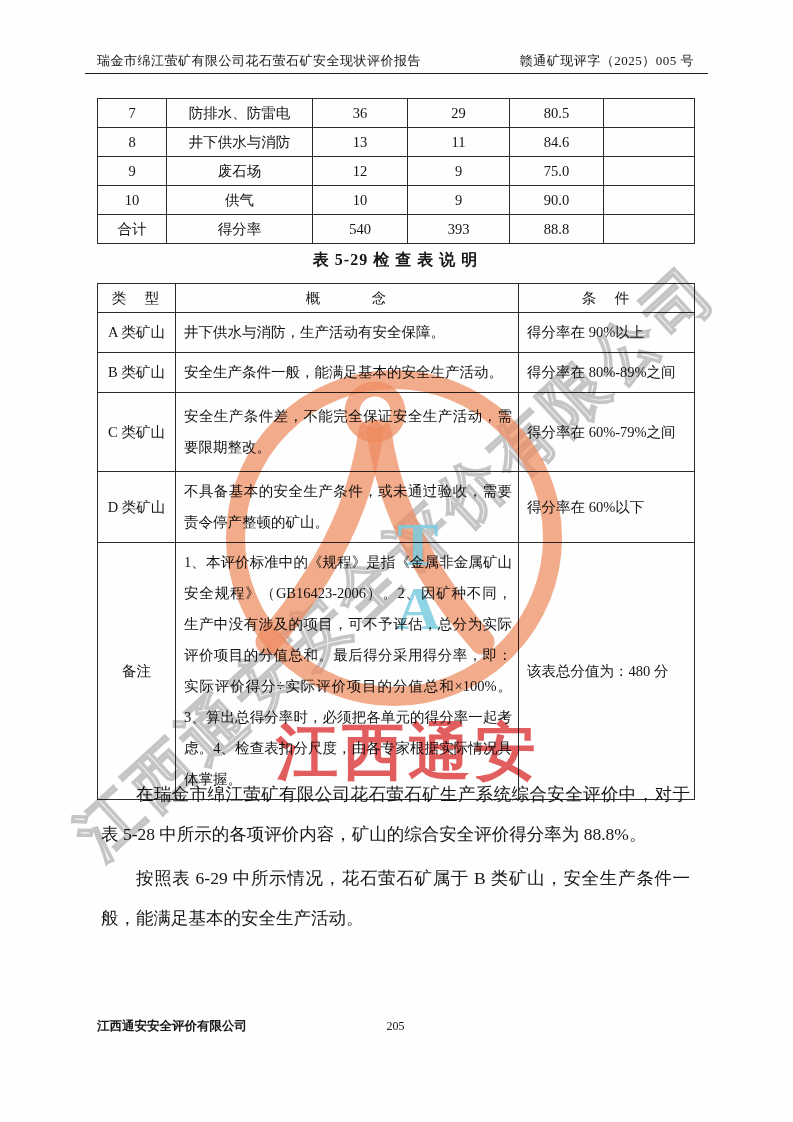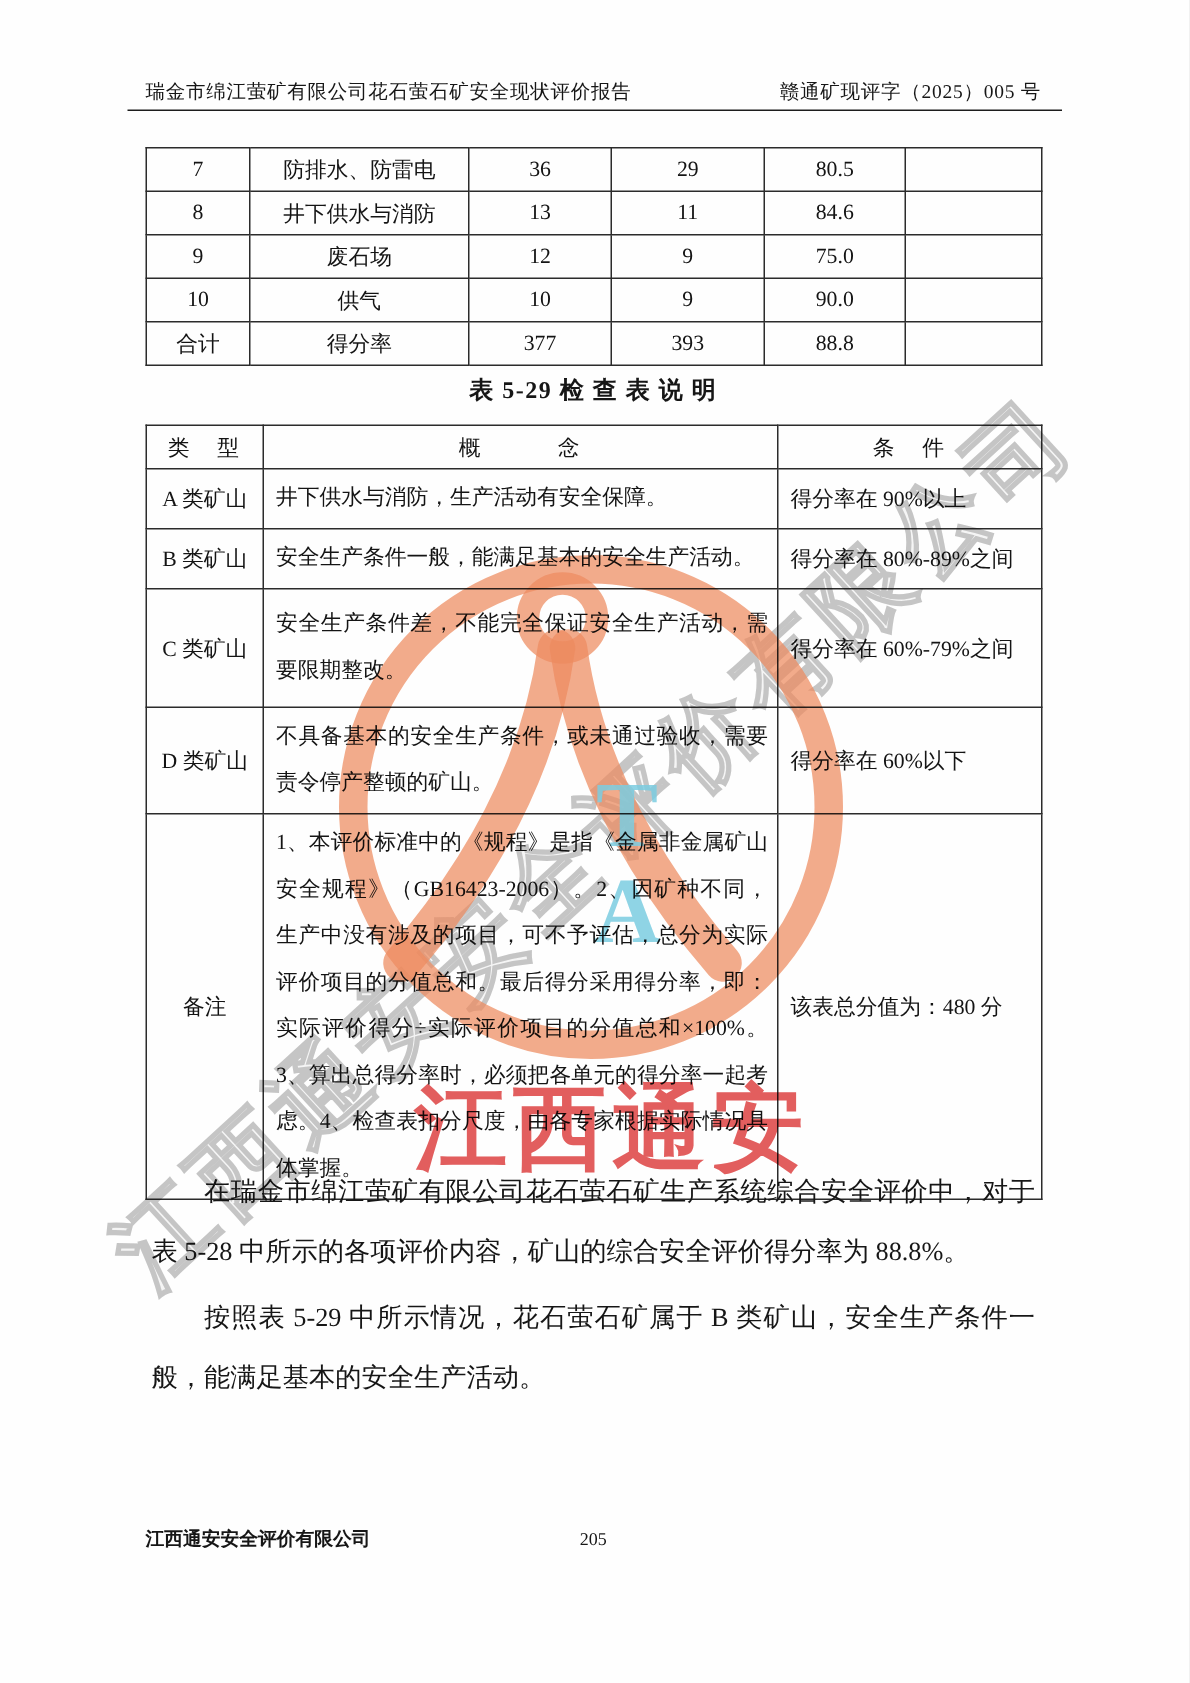--- a/index.html
+++ b/index.html
@@ -99,21 +99,21 @@
       <td>10</td>
       <td>供气</td>
       <td>10</td>
       <td>9</td>
       <td>90.0</td>
       <td></td>
     </tr>
     <tr>
       <td>合计</td>
       <td>得分率</td>
-      <td>377</td>
+      <td>540</td>
       <td>393</td>
       <td>88.8</td>
       <td></td>
     </tr>
   </tbody>
     </table>
 
   <div class="tbl-title">表 5-29 检 查 表 说 明</div>
 
   <table class="t2">
@@ -151,21 +151,21 @@
     <tr class="r-n">
       <td class="tp">备注</td>
       <td class="cc">1、本评价标准中的《规程》是指《金属非金属矿山安全规程》（GB16423-2006）。2、因矿种不同，生产中没有涉及的项目，可不予评估，总分为实际评价项目的分值总和。最后得分采用得分率，即：实际评价得分÷实际评价项目的分值总和×100%。3、算出总得分率时，必须把各单元的得分率一起考虑。4、检查表扣分尺度，由各专家根据实际情况具体掌握。</td>
       <td class="cd">该表总分值为：480 分</td>
     </tr>
   </tbody>
     </table>
 
   <div class="body-text">
     <p>在瑞金市绵江萤矿有限公司花石萤石矿生产系统综合安全评价中，对于表 5-28 中所示的各项评价内容，矿山的综合安全评价得分率为 88.8%。</p>
-    <p>按照表 5-29 中所示情况，花石萤石矿属于 B 类矿山，安全生产条件一般，能满足基本的安全生产活动。</p>
+    <p>按照表 6-29 中所示情况，花石萤石矿属于 B 类矿山，安全生产条件一般，能满足基本的安全生产活动。</p>
   </div>
 
   <div class="ftr">
     <span>江西通安安全评价有限公司</span>
     <span class="ftr-page">205</span>
   </div>
 
   <div class="wm">
     <div class="wm-diag">江西通安安全评价有限公司</div>
     <div class="wm-red">江西通安</div>

